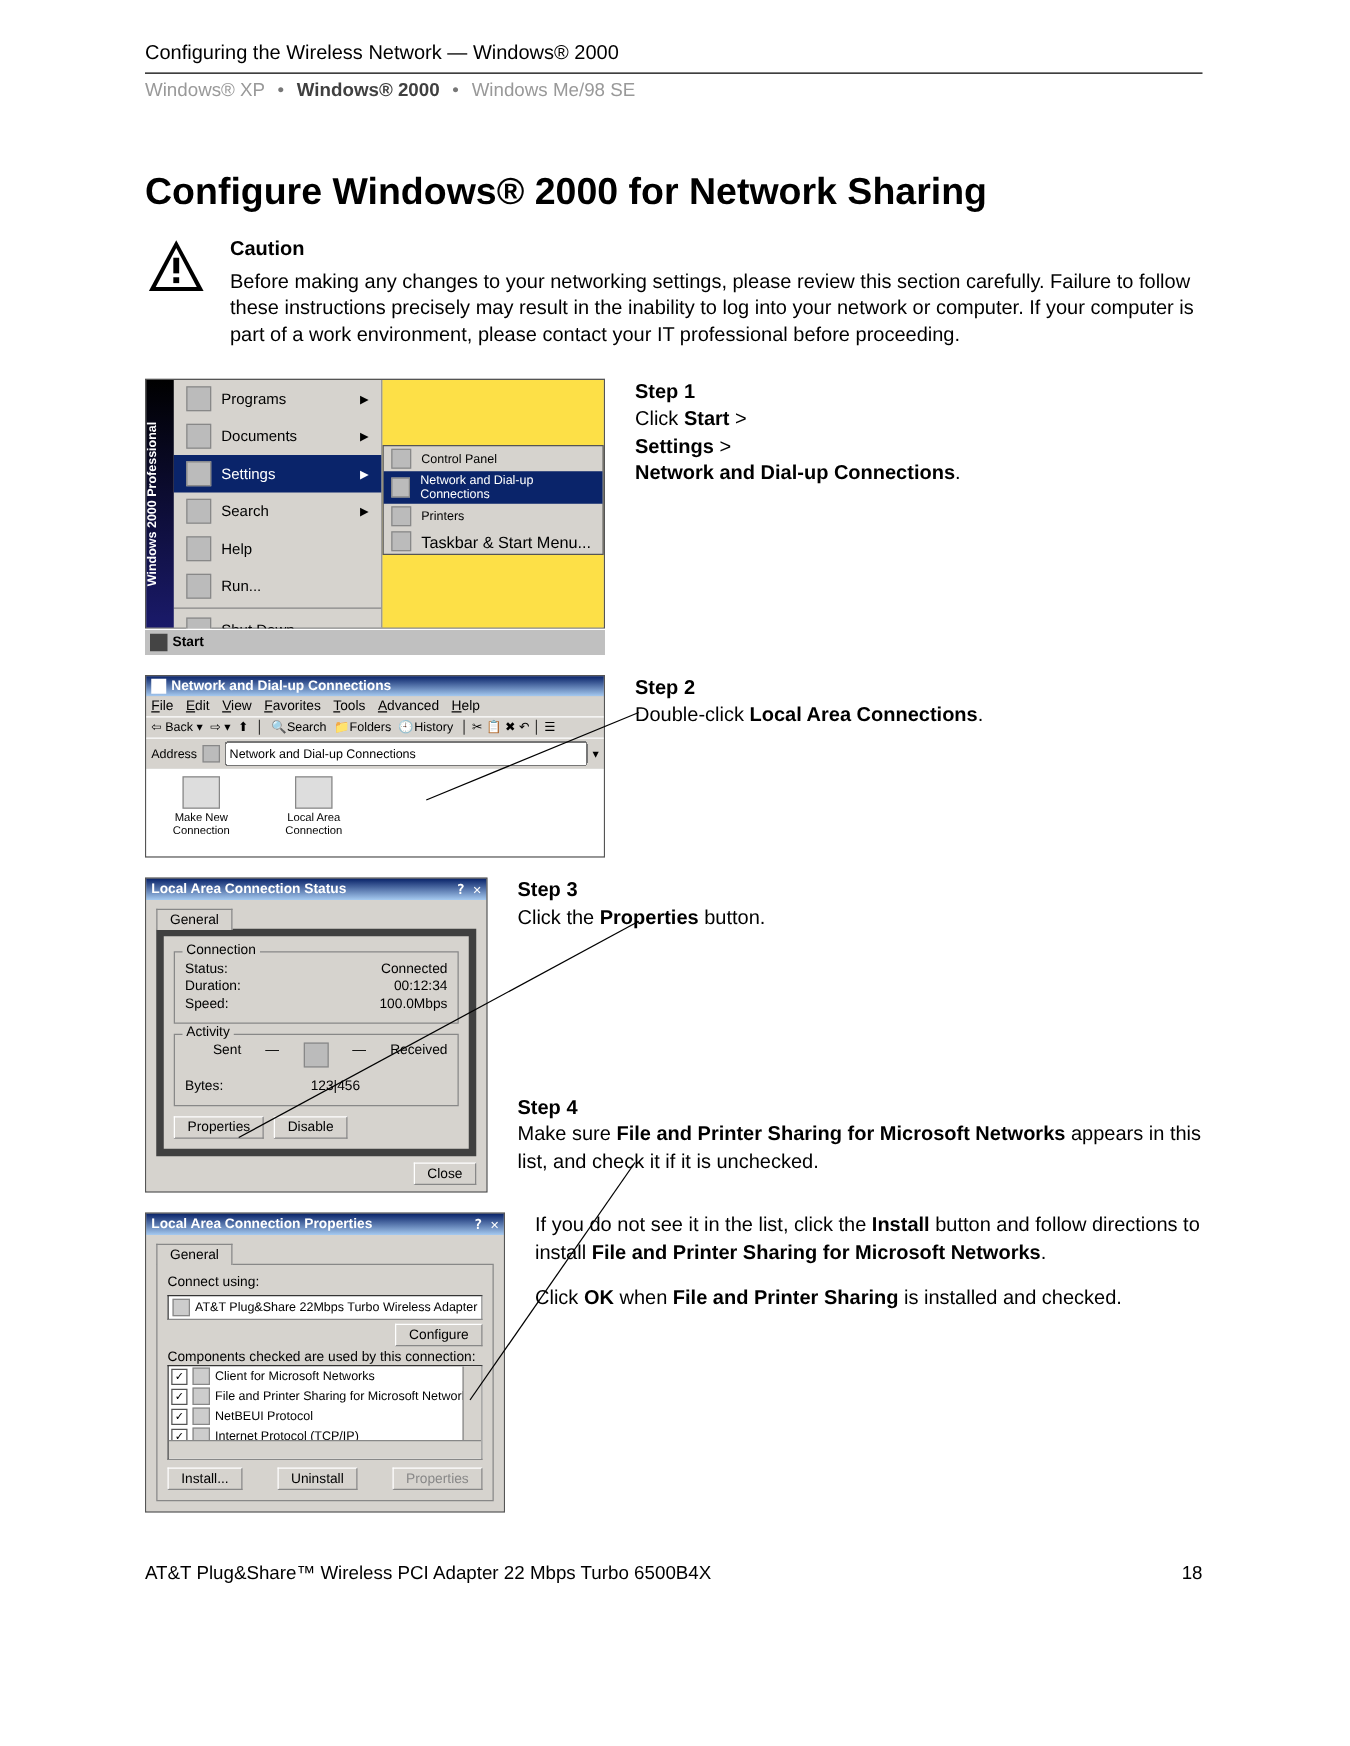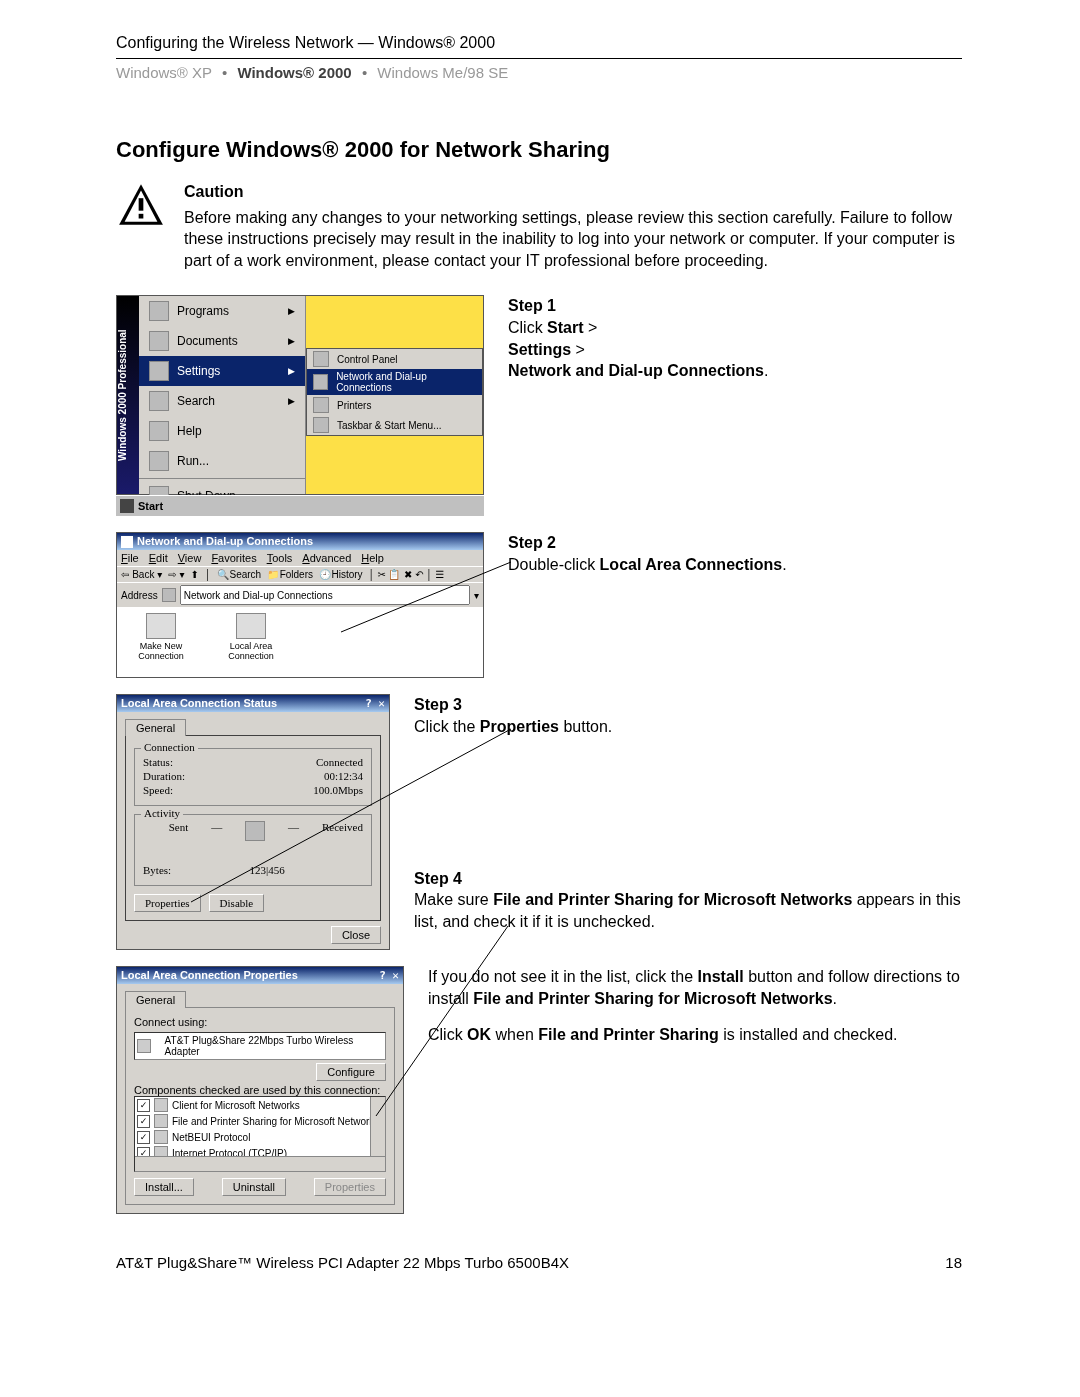--- a/index.html
+++ b/index.html
@@ -20,21 +20,21 @@
     border-bottom: 1px solid #000;
   }
   .breadcrumb {
     font-size: 15px;
     color: #999;
     padding-top: 5px;
   }
   .breadcrumb .active { color: #404040; font-weight: bold; }
   .sep-dot { color: #777; padding: 0 6px; }
   h2.title {
-    font-size: 22px;
+    font-size: 30px;
     font-weight: bold;
     margin: 56px 0 18px 0;
   }
   .caution-row { display: flex; gap: 18px; }
   .warn-icon svg { width: 50px; height: 50px; }
   .caution-block { flex: 1; font-size: 16px; line-height: 1.35; }
   .caution-block .hdr { font-weight: bold; margin-bottom: 4px; }
 
   .steps-area { margin-top: 24px; }
   .step-row { display: flex; align-items: flex-start; gap: 24px; margin-bottom: 16px; }
@@ -108,21 +108,21 @@
   .right { text-align:right; }
 
   
   .props-shot { width:288px; }
   .listbox { background:#fff; border:1px inset #888; height:74px; overflow:hidden; font-size:10px; position:relative;}
   .listbox .item { display:flex; align-items:center; gap:4px; padding:1px 2px;}
   .chk { width:11px;height:11px;border:1px solid #555;background:#fff;display:inline-flex;align-items:center;justify-content:center;font-size:9px;line-height:1;}
   .proticon{width:12px;height:12px;background:#ccc;border:1px solid #888;}
   .scrolly { position:absolute; right:0; top:0; bottom:14px; width:14px; background:#d6d3ce; border-left:1px solid #888;}
   .scrollx { position:absolute; left:0; right:0; bottom:0; height:14px; background:#d6d3ce; border-top:1px solid #888;}
-  .select { background:#fff;border:1px inset #888;padding:2px;font-size:10px;display:flex;align-items:center;gap:14px;}
+  .select { background:#fff;border:1px inset #888;padding:2px;font-size:10px;display:flex;align-items:center;gap:4px;justify-content:center;}
 
   
   .rcol { flex:1; font-size:16px; line-height:1.35; }
   .rcol .shdr { font-weight:bold; }
   .rcol p { margin: 0 0 14px 0; }
   .b { font-weight:bold; }
 
   
   .footer { display:flex; justify-content:space-between; font-size:15px; margin-top:40px;align-items:flex-end; }
 
@@ -235,21 +235,21 @@
                 </div>
               <div class="menu-item" style="padding:2px 6px">
                   <span class="lbl">
                     <span class="mini-icon" style="width:14px;height:14px"></span>
                     <span style="font-size:10px">Printers</span>
                   </span>
                 </div>
               <div class="menu-item" style="padding:2px 6px">
                   <span class="lbl">
                     <span class="mini-icon" style="width:14px;height:14px"></span>
-                    <span style="font-size:10px">Taskbar &amp; Start Menu...</span>
+                    <span style="font-size:13px">Taskbar &amp; Start Menu...</span>
                   </span>
                 </div>
             </div>
           </div>
         </div>
         <div class="start-bar">
           <span class="sicon"></span>
           <span>Start</span>
         </div>
       </div>
@@ -310,21 +310,21 @@
     </div>
 
     <div class="step-row rel">
       <div class="shot status-shot">
         <div class="titlebar">
             <span>Local Area Connection Status</span>
             <span style="font-family:monospace">? ✕</span>
           </div>
         <div class="dlg-body">
           <span class="tab">General</span>
-          <div style="border:1px solid #404040;padding:8px;background:#d6d3ce;font-family:Liberation Serif, serif;">
+          <div style="border:6px solid #404040;padding:8px;background:#d6d3ce;">
             <div class="group">
               <span class="glabel">Connection</span>
               <div class="kv">
                   <span>Status:</span>
                   <span>Connected</span>
                 </div>
               <div class="kv">
                   <span>Duration:</span>
                   <span>00:12:34</span>
                 </div>
@@ -336,21 +336,21 @@
             <div class="group">
               <span class="glabel">Activity</span>
               <div class="actline">
                   <span style="visibility:hidden">.</span>
                   <span>Sent</span>
                   <span>—</span>
                   <span class="mini-icon"></span>
                   <span>—</span>
                   <span>Received</span>
                 </div>
-              <div class="kv" style="margin-top:22px">
+              <div class="kv" style="margin-top:8px">
                   <span>Bytes:</span>
                   <span style="flex:1;text-align:right">123</span>
                   <span>|</span>
                   <span style="flex:1;text-align:left">456</span>
                 </div>
             </div>
             <div class="btn-row">
               <span class="btn">Properties</span>
               <span class="btn">Disable</span>
             </div>

